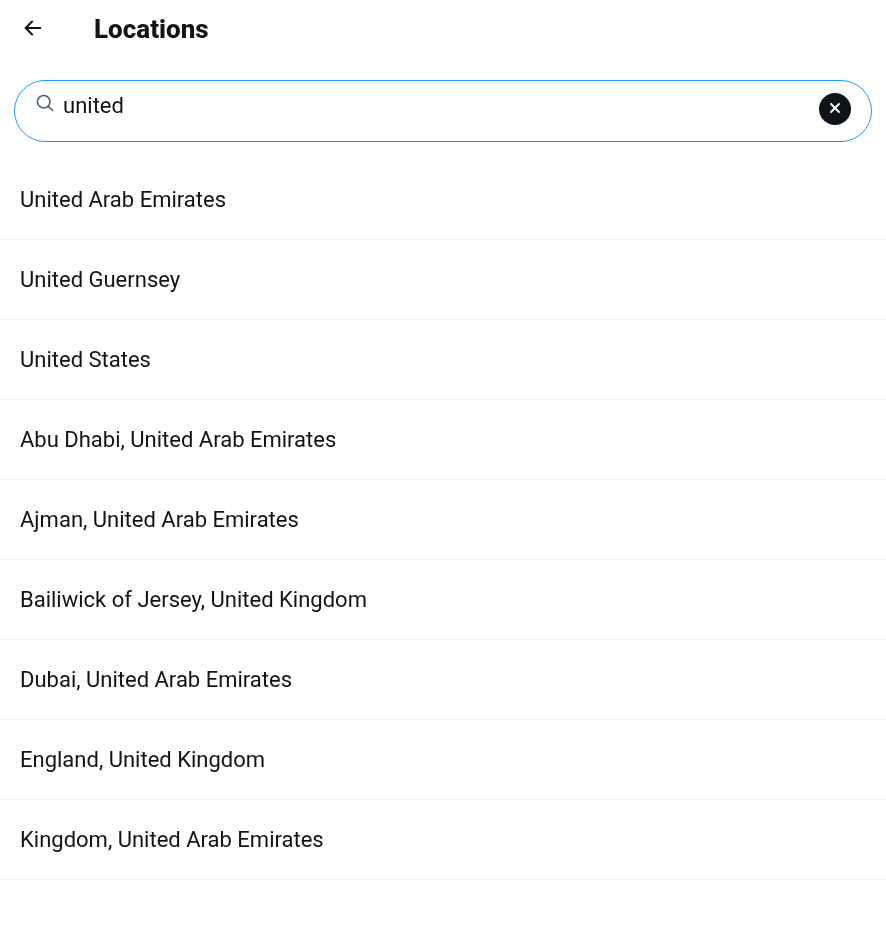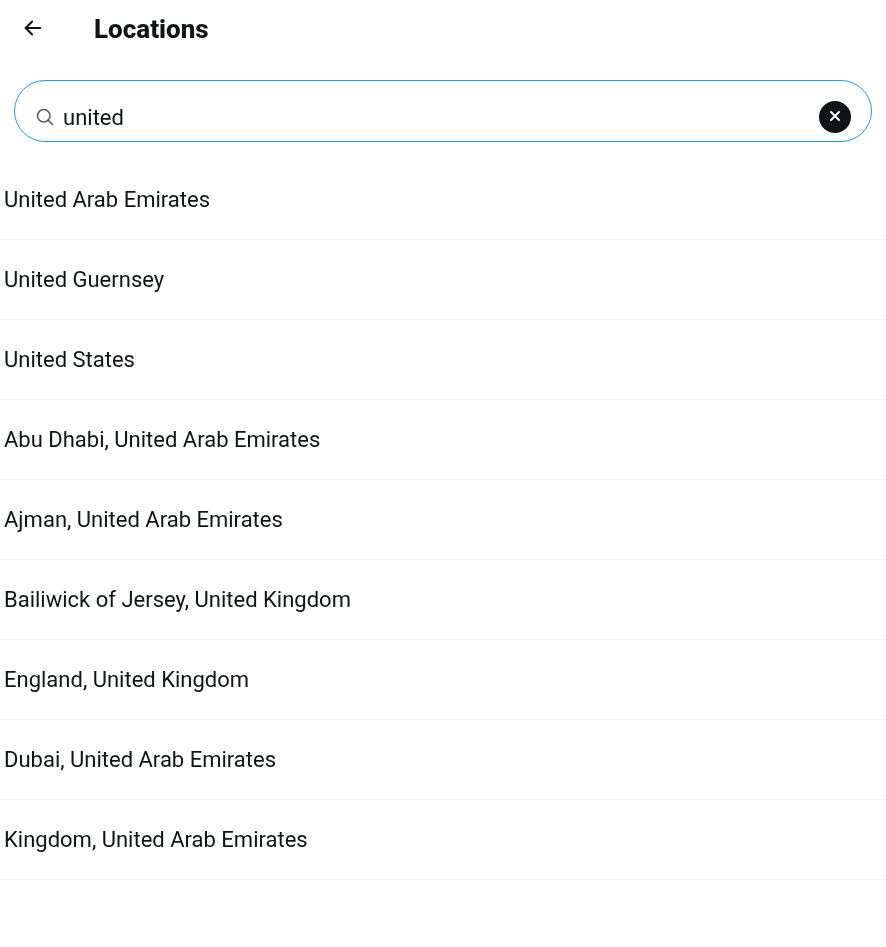--- a/index.html
+++ b/index.html
@@ -40,21 +40,21 @@
       font-weight: 800;
       color: #0f1419;
       margin-left: 30px;
     }
     .search-container {
       margin: 12px 14px 18px 14px;
       position: relative;
     }
     .search-wrapper {
       display: flex;
-      align-items: center;
+      align-items: flex-start;
       border: 1.5px solid #1d9bf0;
       border-radius: 32px;
       padding: 12px 14px 0 14px;
       height: 62px;
       background: #ffffff;
     }
     .search-icon {
       width: 20px;
       height: 20px;
       flex-shrink: 0;
@@ -89,21 +89,21 @@
       border: none;
       margin-right: 6px;
     }
     .clear-button svg {
       stroke: #ffffff;
     }
     .results-list {
       list-style: none;
     }
     .result-item {
-      padding: 0 4px;
+      padding: 0 20px;
       height: 80px;
       display: flex;
       align-items: center;
       border-bottom: 1px solid #eff3f4;
       cursor: pointer;
       font-size: 22px;
       color: #0f1419;
       font-weight: 400;
     }
   </style>
@@ -155,21 +155,21 @@
     <li class="result-item">
       <span>Abu Dhabi, United Arab Emirates</span>
     </li>
     <li class="result-item">
       <span>Ajman, United Arab Emirates</span>
     </li>
     <li class="result-item">
       <span>Bailiwick of Jersey, United Kingdom</span>
     </li>
     <li class="result-item">
-      <span>England, United Kingdom</span>
+      <span>Dubai, United Arab Emirates</span>
     </li>
     <li class="result-item">
-      <span>Dubai, United Arab Emirates</span>
+      <span>England, United Kingdom</span>
     </li>
     <li class="result-item">
       <span>Kingdom, United Arab Emirates</span>
     </li>
   </ul>
 
 </body></html>

